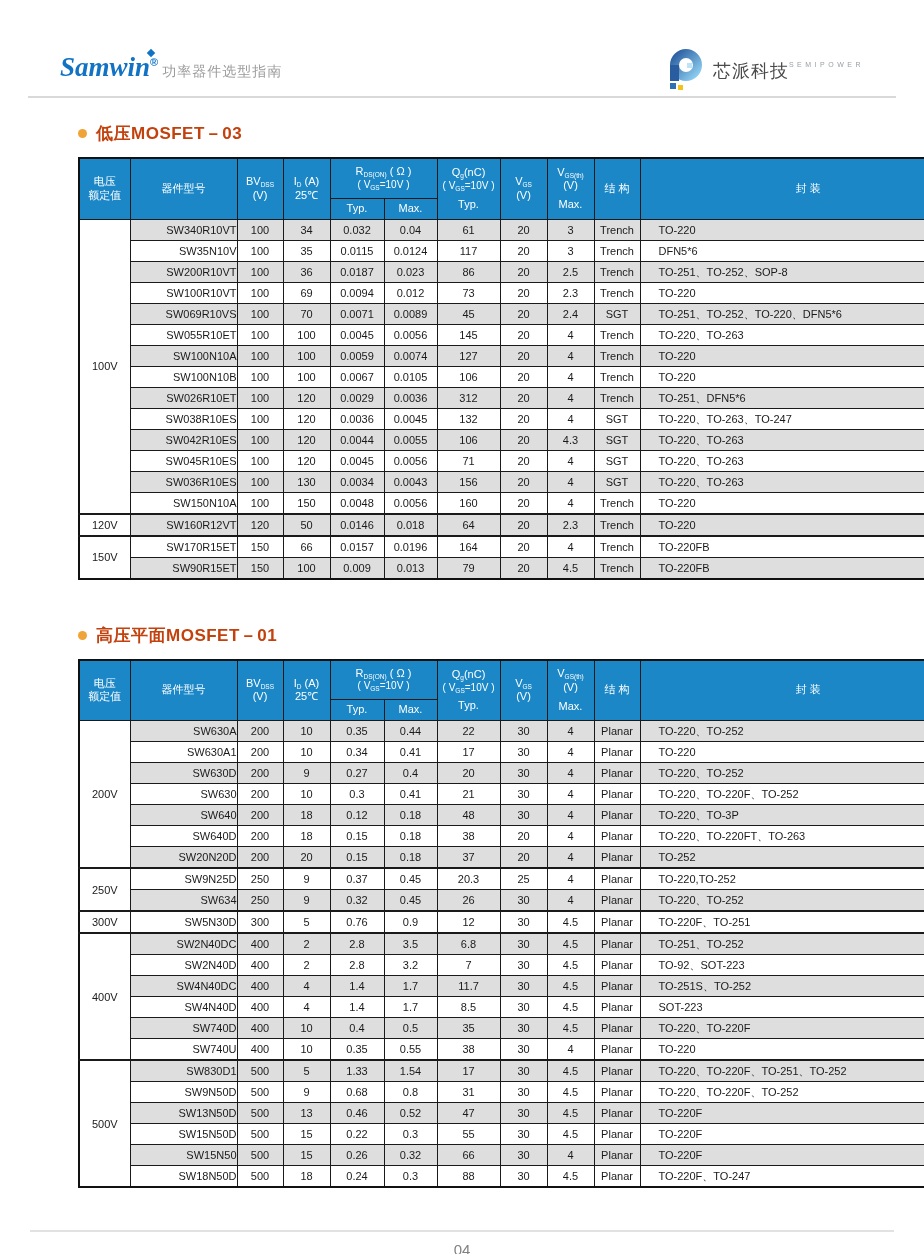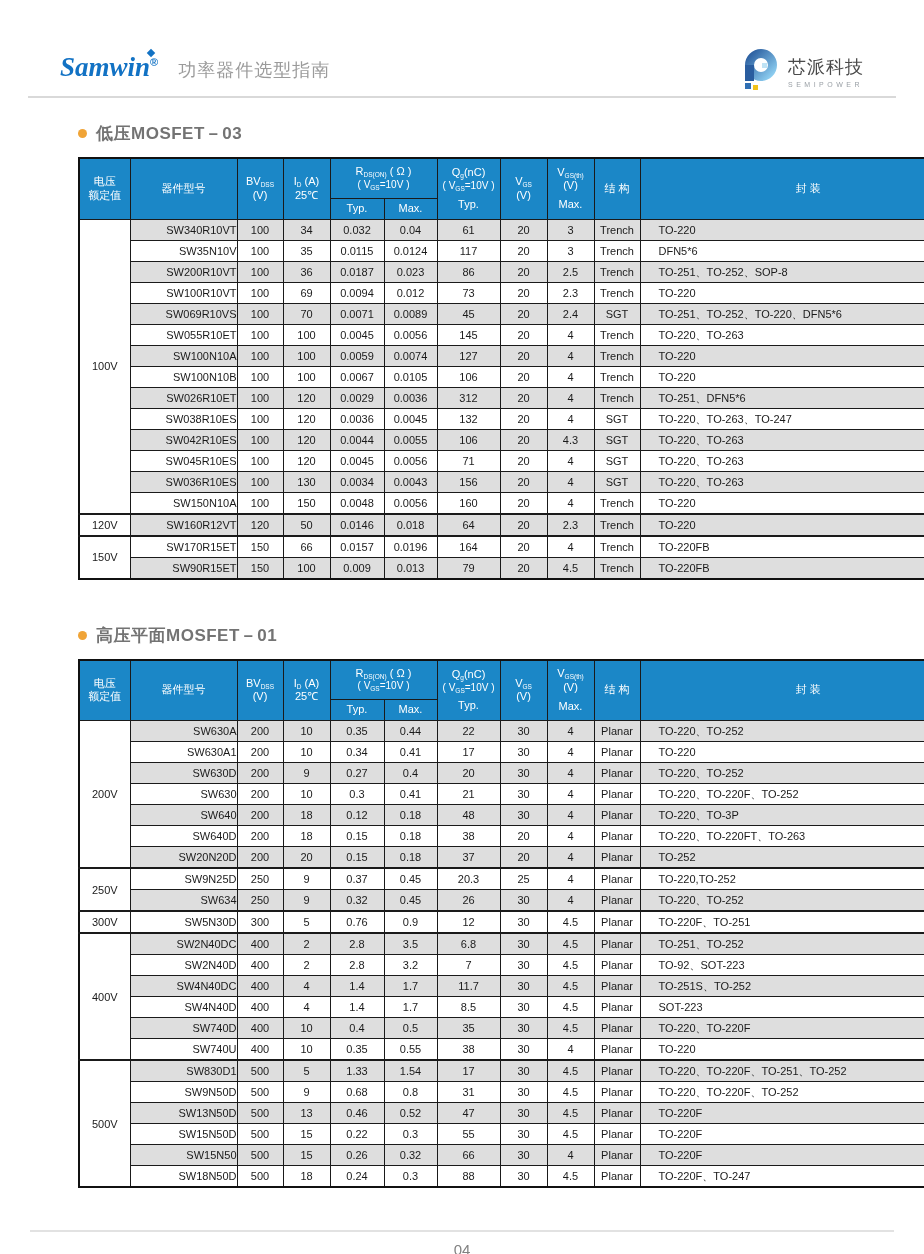--- a/index.html
+++ b/index.html
@@ -2,36 +2,36 @@
 <html><head>
 <meta charset="utf-8">
 <style>
   * { margin:0; padding:0; box-sizing:border-box; }
   body {
     width:924px; height:1254px; background:#ffffff; overflow:hidden;
     font-family:"Liberation Sans", sans-serif; color:#1a1a1a; position:relative;
   }
   
   .page-header { padding:52px 60px 0 60px; display:flex; justify-content:space-between; align-items:flex-start; height:96px; }
-  .brand-wrap { display:flex; align-items:baseline; gap:20px; }
+  .brand-wrap { display:flex; align-items:baseline; gap:4px; }
   .brand { font-family:"Liberation Serif", serif; font-style:italic; font-weight:bold; font-size:27px; color:#1272c4; position:relative; letter-spacing:0px; }
   .brand .i-diamond { position:absolute; top:-2px; left:88px; width:6px; height:6px; background:#1272c4; transform:rotate(45deg); }
   .brand-reg { font-size:11px; color:#1272c4; vertical-align:super; font-style:normal; font-family:"Liberation Sans",sans-serif; }
-  .brand-sub { font-size:18px; color:#9b9b9b; letter-spacing:1px; }
+  .brand-sub { font-size:14px; color:#9b9b9b; letter-spacing:1px; }
   .corp { display:flex; align-items:center; gap:8px; margin-top:-4px; }
   .corp-mark { width:42px; height:46px; }
-  .corp-text { display:flex; flex-direction:column; }
+  .corp-text { display:flex; flex-direction:row; }
   .corp-name { font-size:18px; color:#4a4a4a; letter-spacing:1px; }
   .corp-sub { font-size:7px; color:#9aa0a6; letter-spacing:3.5px; margin-top:2px; }
   .head-rule { margin:0 28px; border-bottom:2px solid #d9d9d9; }
 
   
   .sec-title { margin:24px 0 12px 78px; display:flex; align-items:center; gap:9px; }
   .sec-title .dot { width:9px; height:9px; border-radius:50%; background:#f0a437; flex:0 0 auto; }
-  .sec-title .txt { font-size:17px; font-weight:bold; color:#737373; letter-spacing:0.5px; }
+  .sec-title .txt { font-size:17px; font-weight:bold; color:#c2410c; letter-spacing:0.5px; }
   .sec2-title { margin-top:44px; }
 
   
   table.spec { border-collapse:collapse; table-layout:fixed; width:900px; margin-left:78px; border:2px solid #111; font-size:11px; }
   .spec th, .spec td { border:1px solid #1a1a1a; text-align:center; vertical-align:middle; padding:0; }
   .spec thead th { background:#1b87c7; color:#ffffff; font-weight:normal; line-height:1.25; }
   .spec thead tr.h1 th { height:40px; }
   .spec thead tr.h2 th { height:21px; }
   .spec thead th.span2 { height:61px; }
   .spec thead sub { font-size:6.5px; vertical-align:baseline; position:relative; top:2px; }

